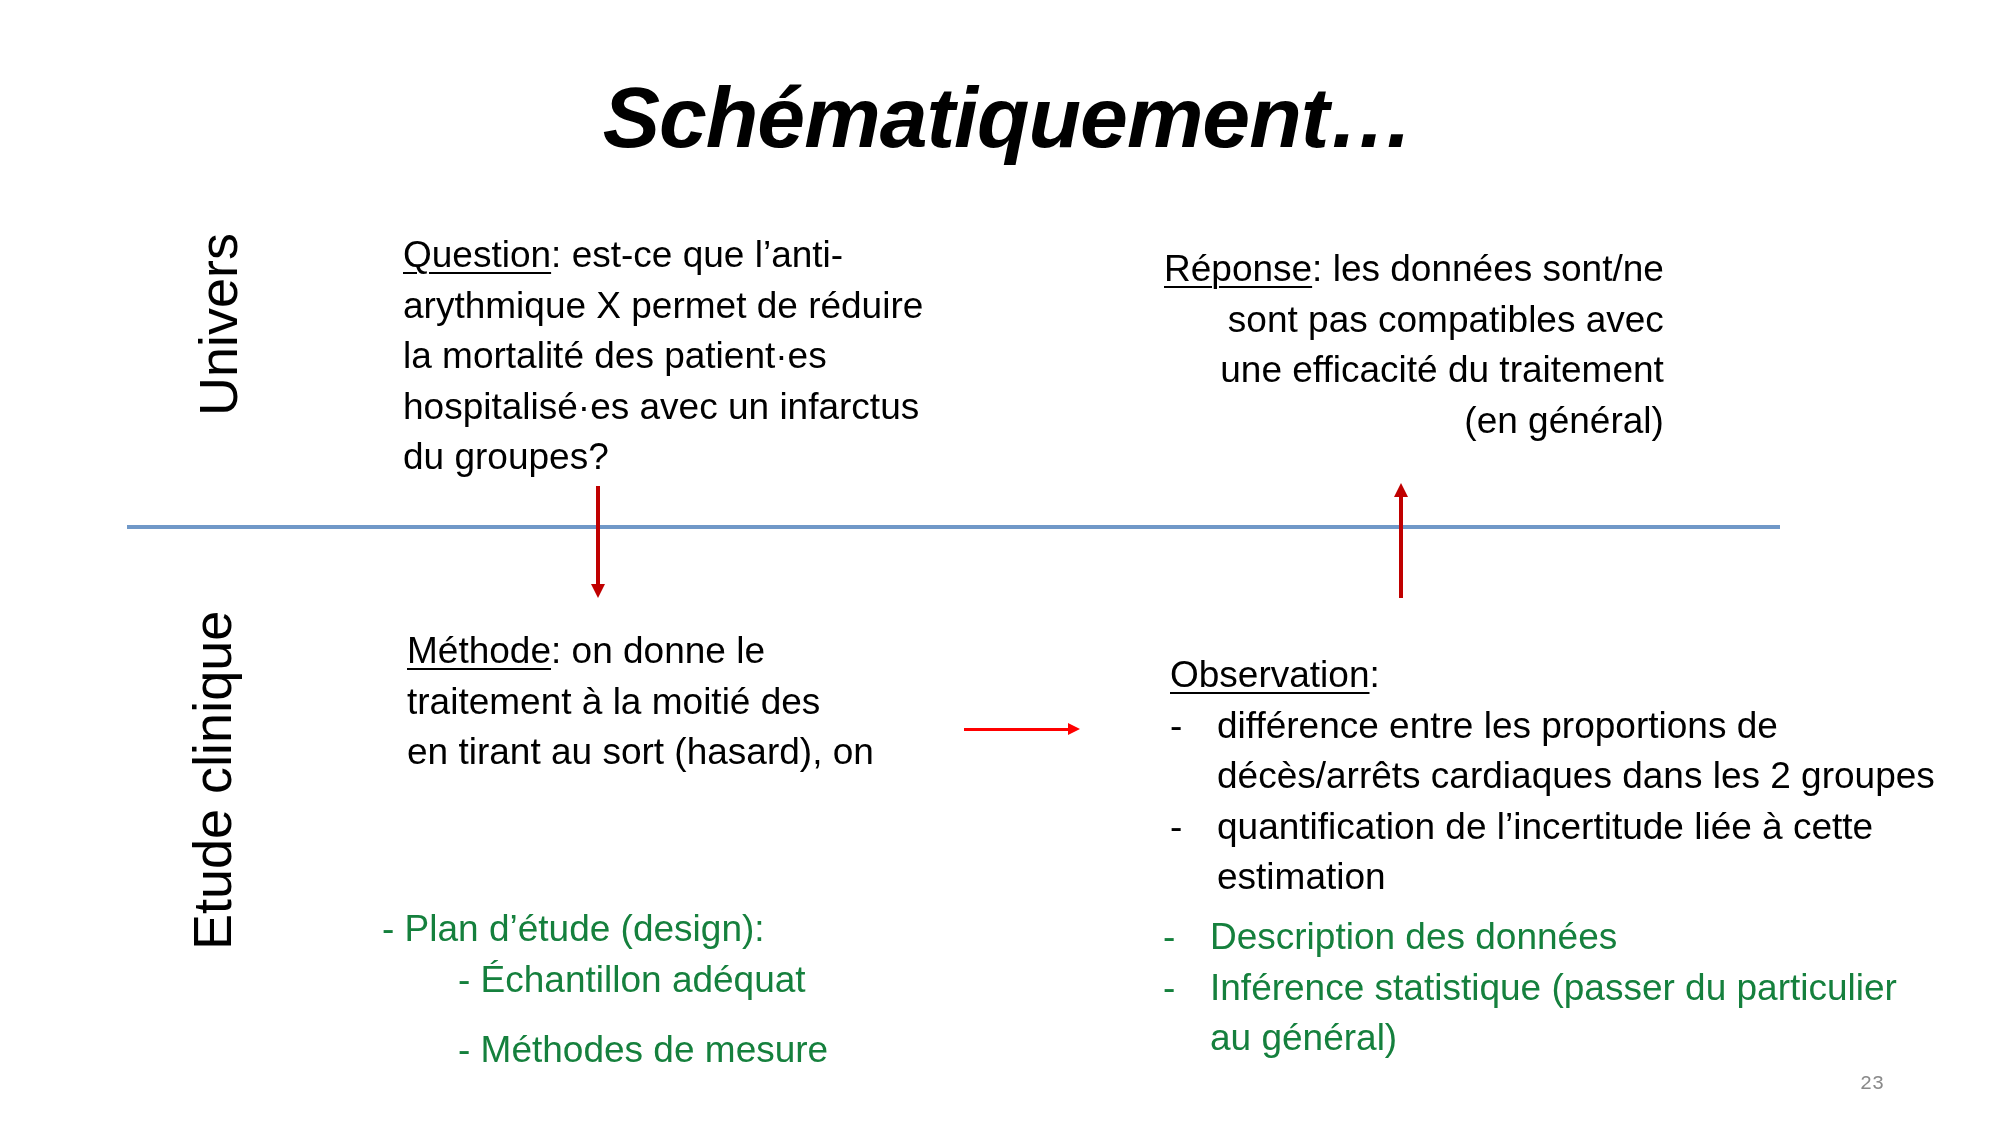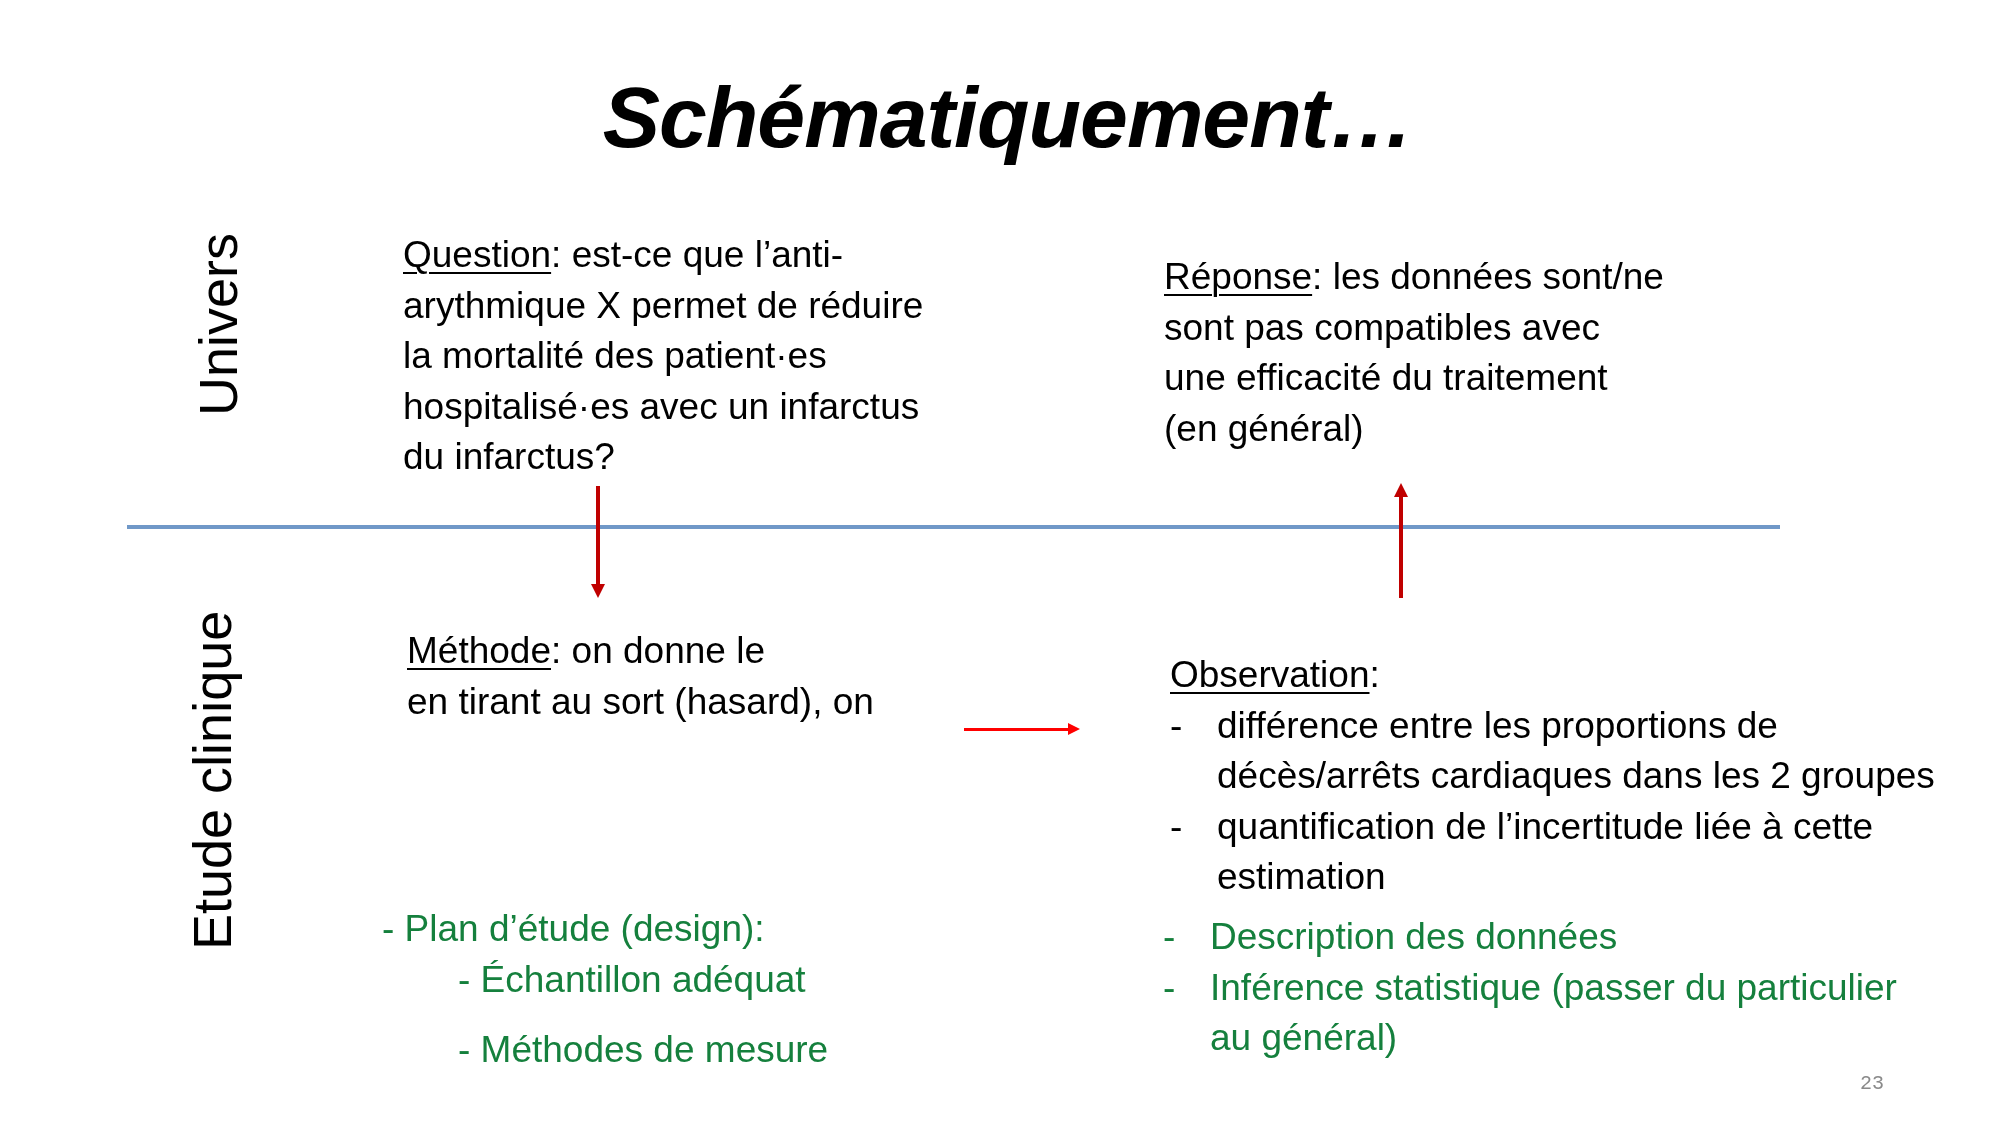--- a/index.html
+++ b/index.html
@@ -35,44 +35,45 @@
   <div class="title">Schématiquement…</div>
 
   <div class="vlabel" style="left:188px; top:416px;">Univers</div>
   <div class="vlabel" style="left:182px; top:950px;">Etude clinique</div>
 
   <div class="block" style="left:403px; top:230px;">
     <span class="line"><span class="u">Question</span><span>: est-ce que l’anti-</span></span>
     <span class="line">arythmique X permet de réduire</span>
     <span class="line">la mortalité des patient·es</span>
     <span class="line">hospitalisé·es avec un infarctus</span>
-    <span class="line">du infarctus?</span>
+    <span class="line">du groupes?</span>
   </div>
 
-  <div class="block" style="left:1164px; top:252px;">
+  <div class="block" style="left:1164px; top:244px;text-align:right;">
     <span class="line"><span class="u">Réponse</span><span>: les données sont/ne</span></span>
     <span class="line">sont pas compatibles avec</span>
     <span class="line">une efficacité du traitement</span>
     <span class="line">(en général)</span>
   </div>
 
   <div class="hline"></div>
 
   <div>
     <div class="arrow-v" style="left:596px; top:486px; height:100px;"></div>
     <div class="tri-down" style="left:591px; top:584px;"></div>
   </div>
 
   <div>
     <div class="tri-up" style="left:1394px; top:483px;"></div>
     <div class="arrow-v" style="left:1399px; top:496px; height:102px;"></div>
   </div>
 
   <div class="block" style="left:407px; top:626px;">
     <span class="line"><span class="u">Méthode</span><span>: on donne le</span></span>
+    <span class="line">traitement à la moitié des</span>
     <span class="line">en tirant au sort (hasard), on</span>
   </div>
 
   <div>
     <div class="arrow-h" style="left:964px; top:728px; width:106px;"></div>
     <div class="tri-right" style="left:1068px; top:723px;"></div>
   </div>
 
   <div class="block" style="left:1170px; top:650px;">
     <span class="line"><span class="u">Observation</span><span>:</span></span>

